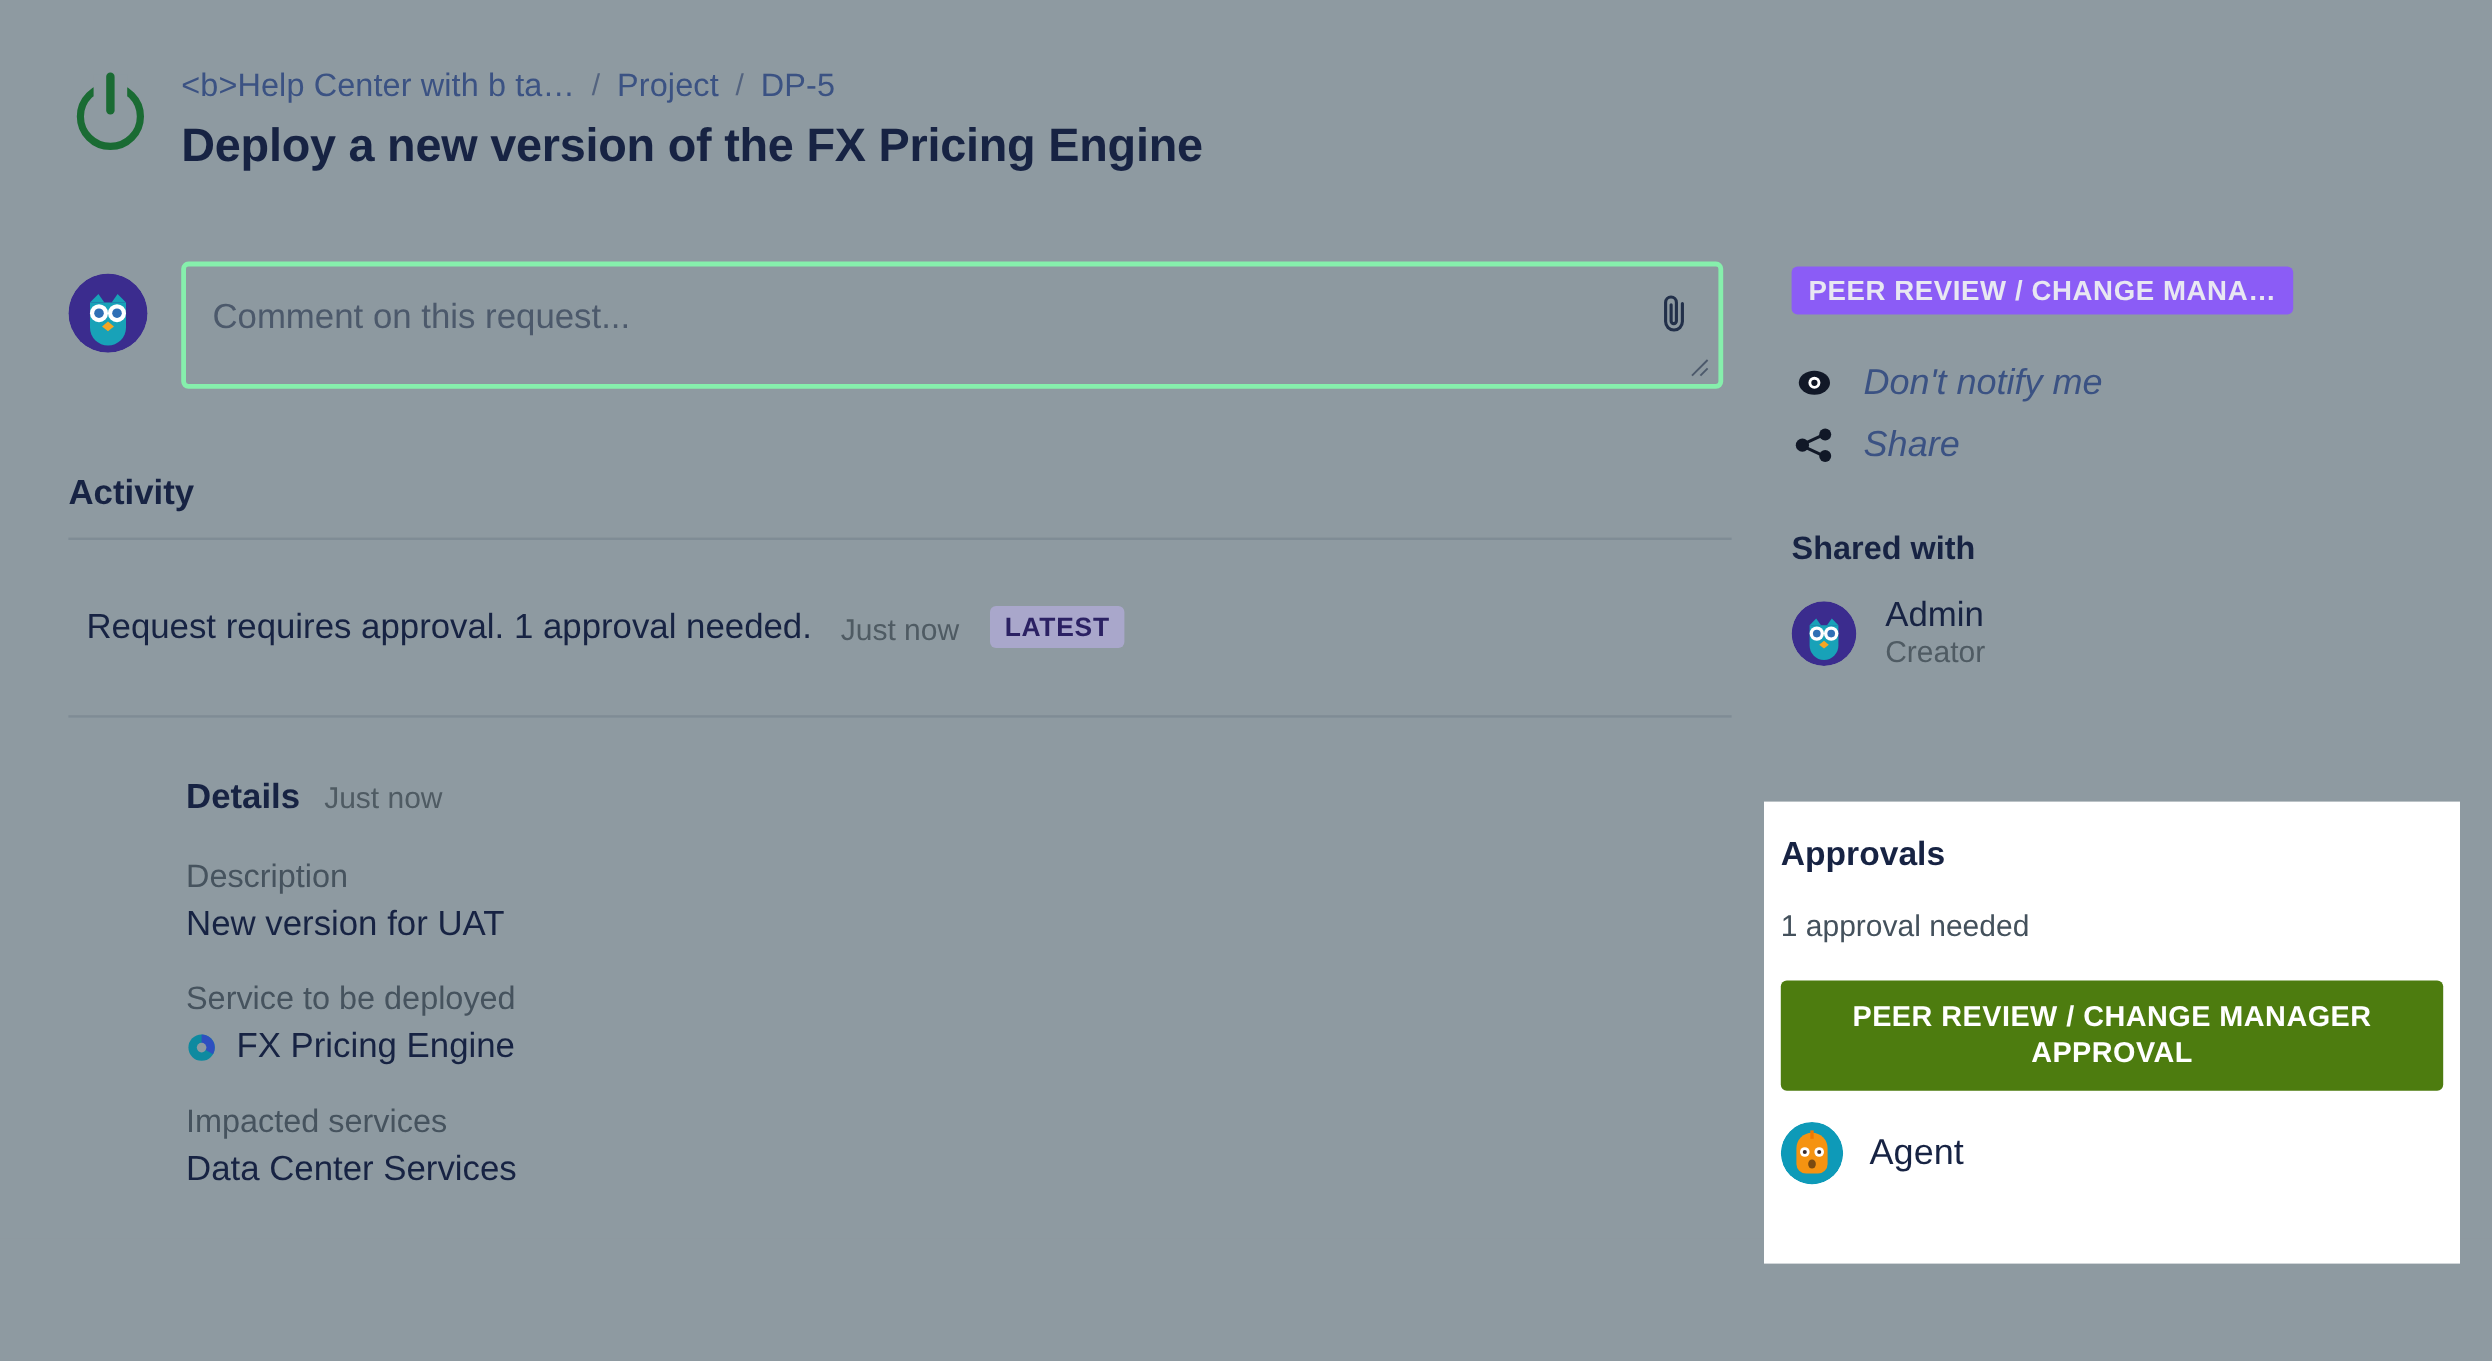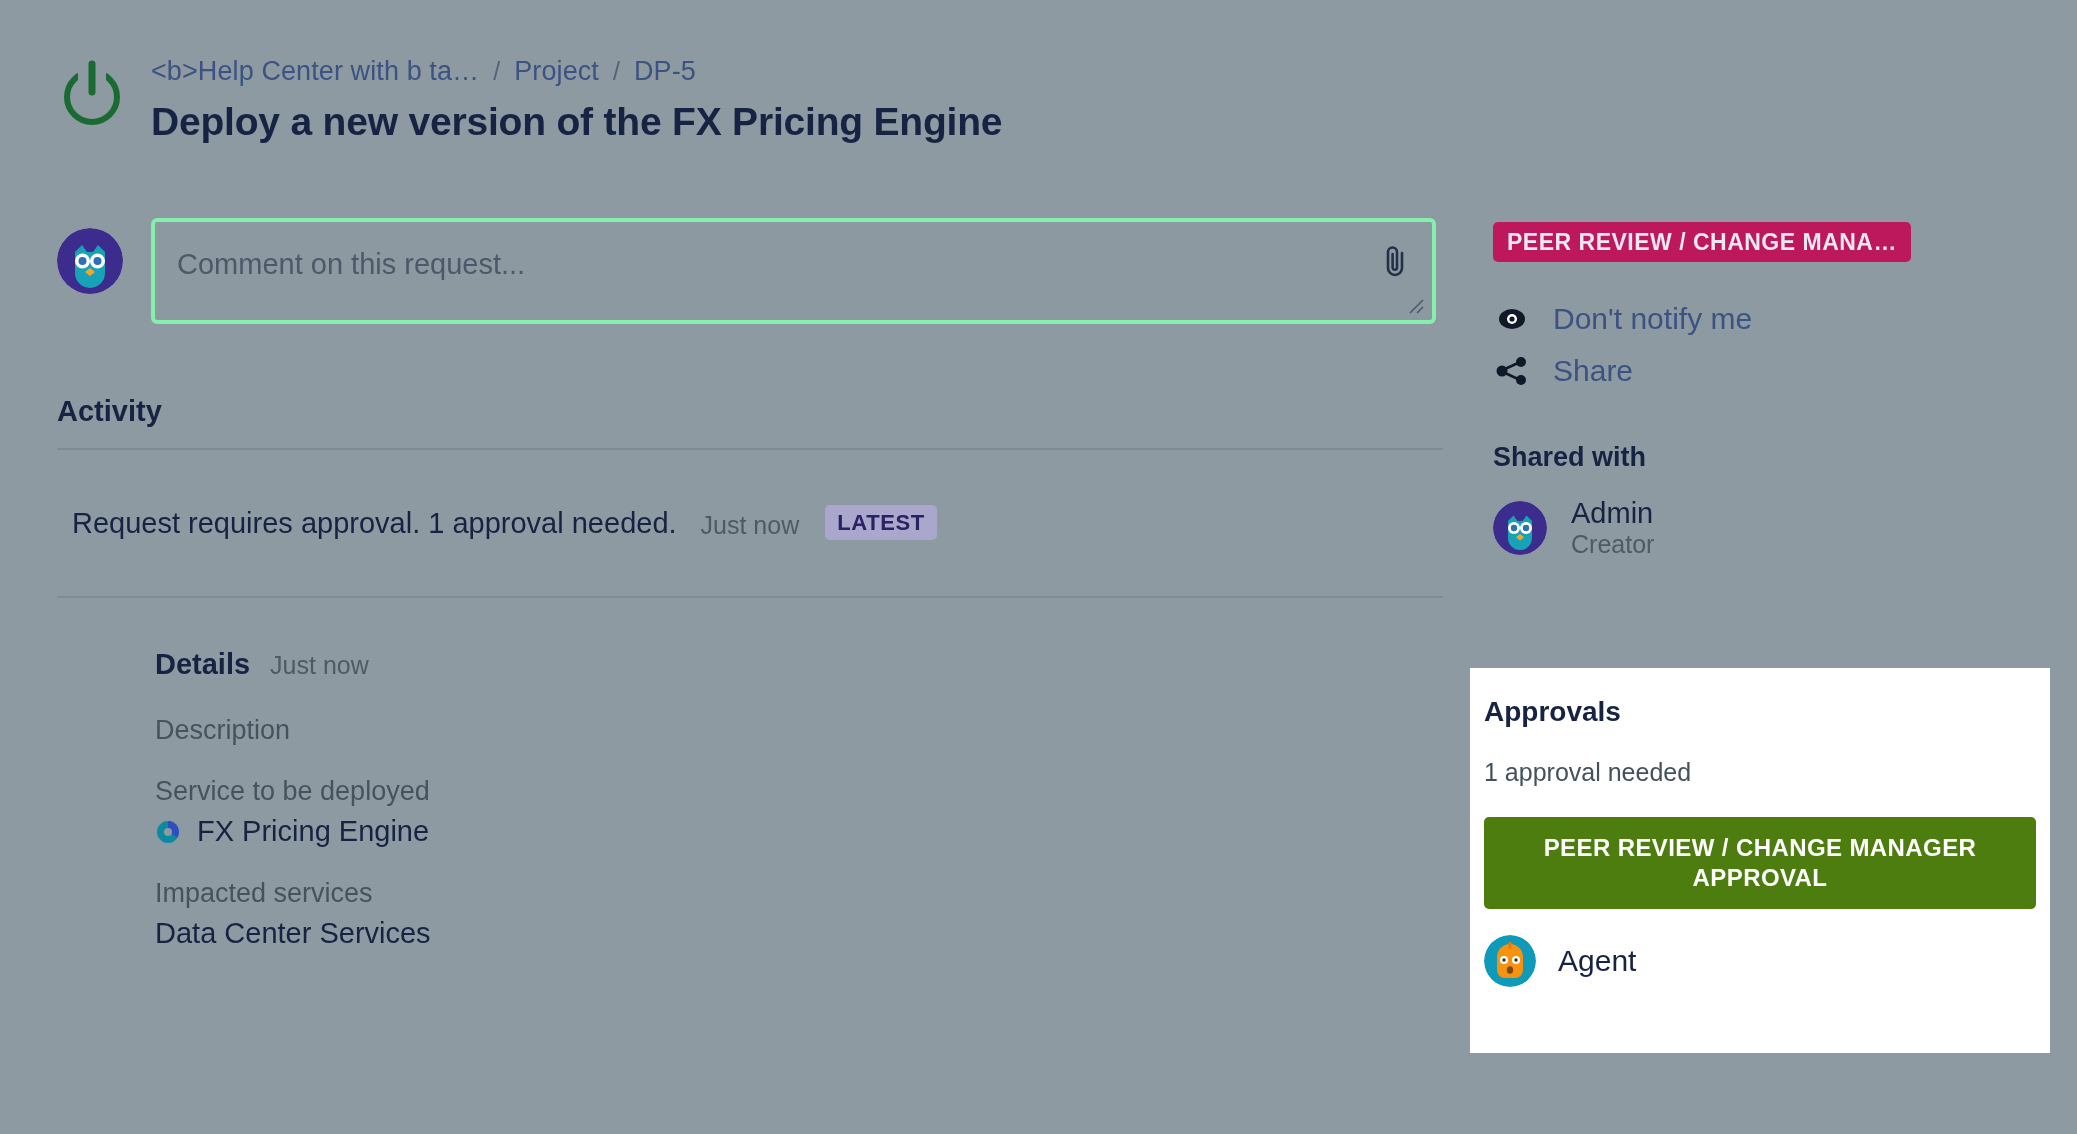--- a/index.html
+++ b/index.html
@@ -195,34 +195,35 @@
 
   
   .sidebar {
     position: absolute;
     left: 1493px;
     top: 222px;
     width: 560px;
   }
   .status-badge {
     display: inline-block;
-    background: #be185d;
+    background: #8b5cf6;
     color: #e8e7f2;
     font-size: 23px;
     font-weight: bold;
     letter-spacing: .5px;
     padding: 9px 14px 8px;
     border-radius: 5px;
     line-height: 1;
     margin-bottom: 22px;
   }
   .side-action {
     display: flex;
     align-items: flex-start;
     margin-top: 18px;
+    font-style: italic;
   }
   .side-action .sa-icon {
     width: 38px;
     height: 34px;
     margin-right: 22px;
     flex: 0 0 auto;
     display: flex;
     align-items: center;
     justify-content: center;
   }
@@ -372,20 +373,21 @@
   <div class="rule rule-b"></div>
 
   <div class="details">
     <div class="details-head">
       <span class="details-title">Details</span>
       <span class="details-time">Just now</span>
     </div>
 
     <div class="field">
       <div class="field-label">Description</div>
+      <div class="field-value">New version for UAT</div>
     </div>
 
     <div class="field">
       <div class="field-label">Service to be deployed</div>
       <div class="field-value svc-value">
         <svg class="svc-icon" viewBox="0 0 26 26">
           <circle cx="13" cy="13" r="11" fill="#0e8aa0"></circle>
           <path d="M13 13 L13 2 A11 11 0 0 1 22.5 18.5 Z" fill="#2f4fc0"></path>
           <circle cx="13" cy="13" r="4" fill="#8e9aa1"></circle>
         </svg>

